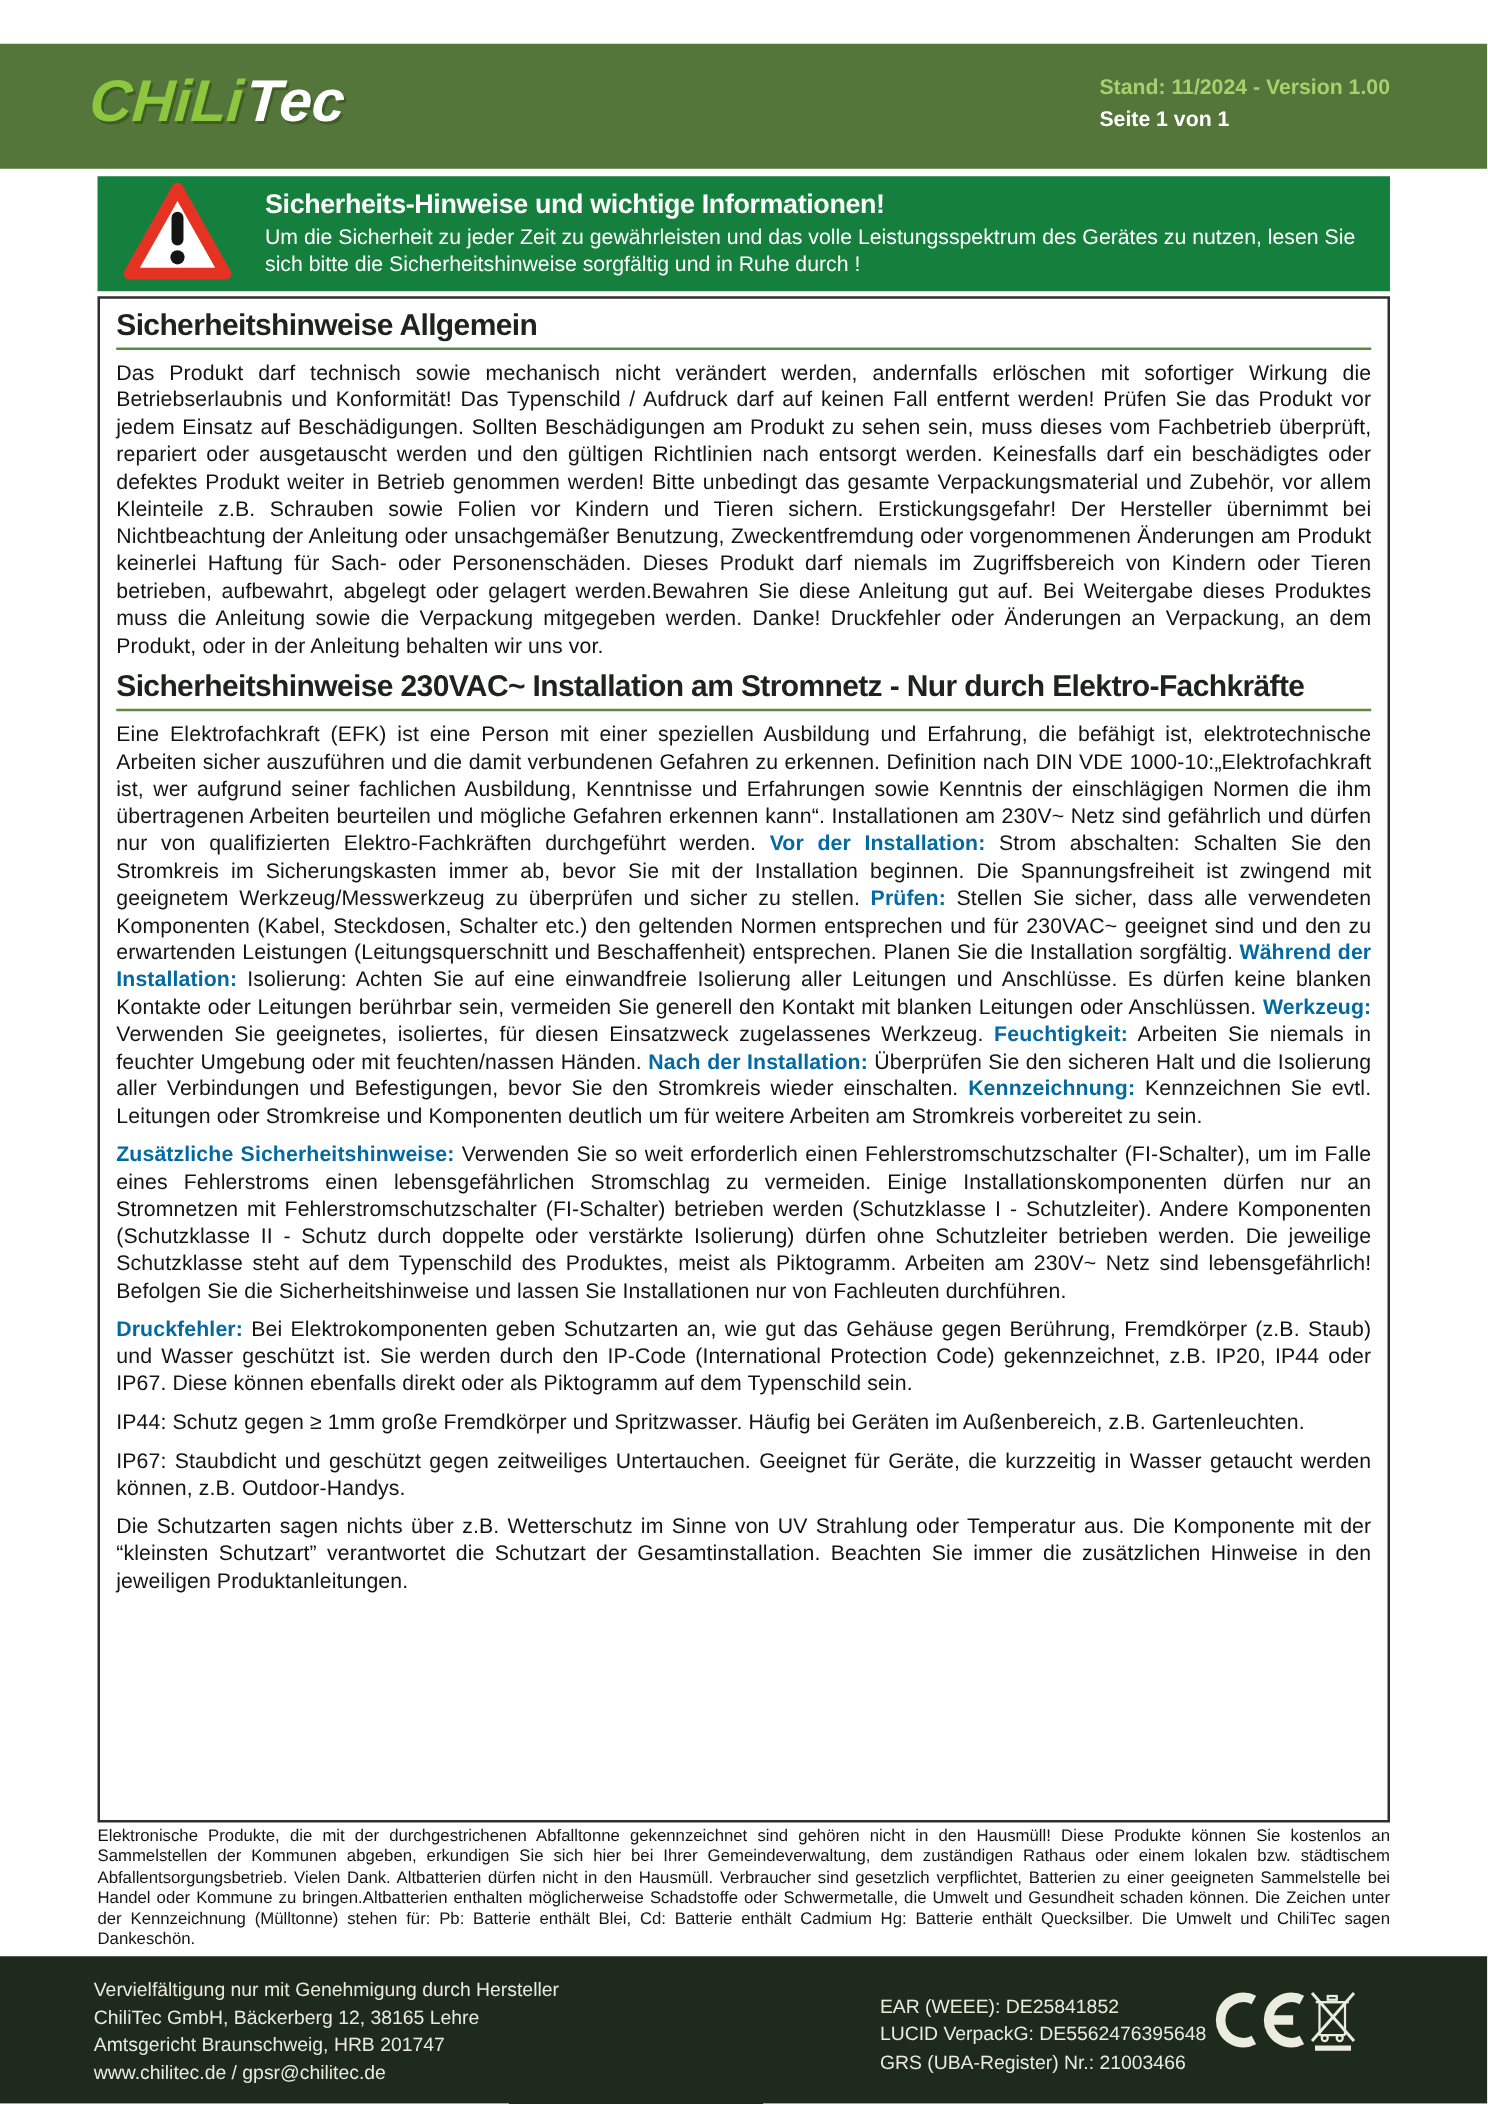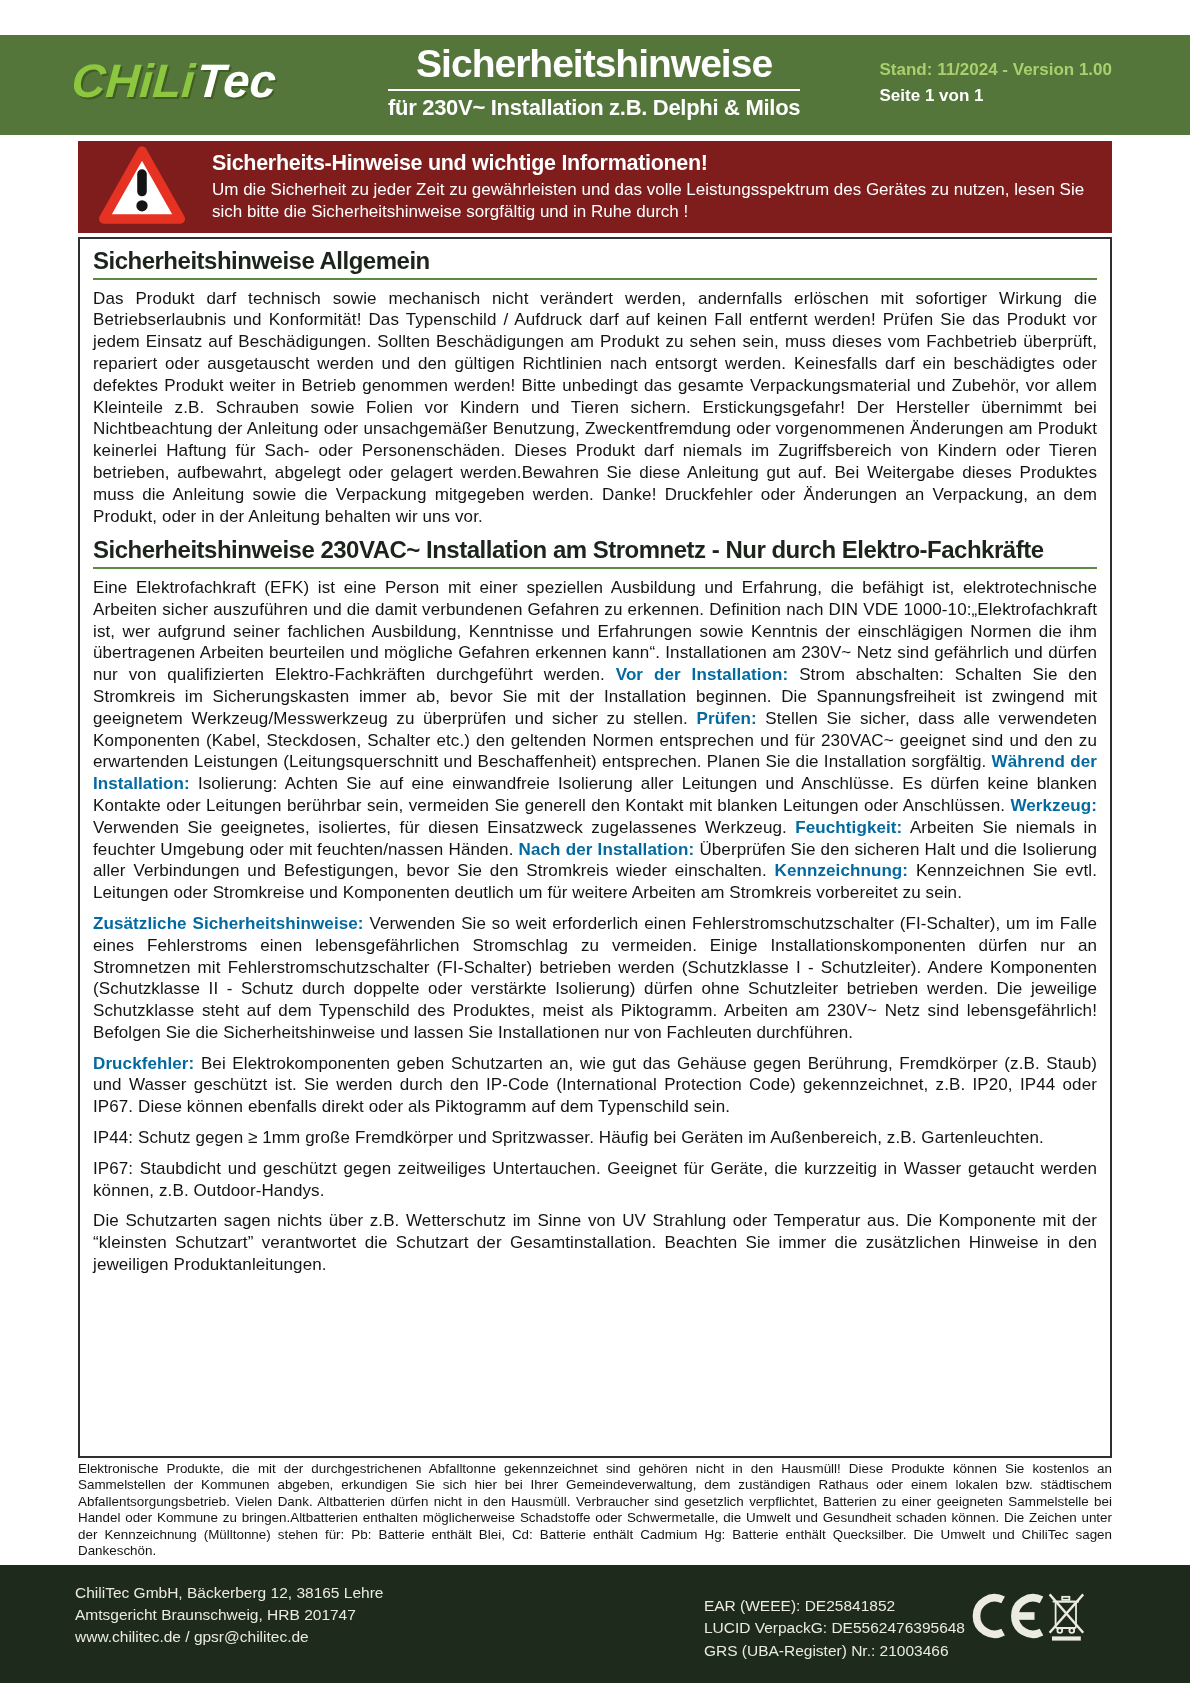--- a/index.html
+++ b/index.html
@@ -14,21 +14,21 @@
   .logo-chili{color:#8dc63f;text-shadow:2px 2px 0 #3f5d25;}
   .logo-tec{color:#ffffff;text-shadow:2px 2px 0 #3f5d25;margin-left:2px;}
   .header-center{position:absolute;left:388px;top:8px;text-align:center;display:inline-block;}
   .doc-title{font-size:39px;font-weight:bold;color:#ffffff;letter-spacing:-1px;
              border-bottom:2px solid #ffffff;padding:0 6px 3px 6px;line-height:1.1;}
   .doc-subtitle{font-size:22px;font-weight:bold;color:#ffffff;letter-spacing:-0.3px;margin-top:4px;}
   .header-right{position:absolute;right:78px;top:22px;text-align:left;font-weight:bold;font-size:17px;line-height:1.5;}
   .version-line{color:#a9d06d;}
   .page-line{color:#ffffff;}
   
-  .warning-banner{position:absolute;top:141px;left:78px;width:1034px;height:92px;background:#7f1d1d;
+  .warning-banner{position:absolute;top:141px;left:78px;width:1034px;height:92px;background:#15803d;
                   display:flex;align-items:center;box-sizing:border-box;padding-left:20px;}
   .warning-icon{flex:0 0 auto;}
   .warning-text{margin-left:26px;color:#ffffff;}
   .warning-title{font-size:21.5px;font-weight:bold;letter-spacing:-0.3px;margin-bottom:3px;}
   .warning-body{font-size:17px;line-height:1.28;max-width:880px;}
   
   .main-box{position:absolute;top:237px;left:78px;width:1034px;height:1221px;box-sizing:border-box;
             border:2px solid #2f2f2f;background:#ffffff;padding:4px 13px 0 13px;}
   .section-heading{font-size:24px;font-weight:bold;color:#1c241c;letter-spacing:-0.5px;margin:4px 0 3px 0;line-height:1.15;}
   .rule{border-top:2.5px solid #5b8a43;margin:0 0 8px 0;}
@@ -44,24 +44,20 @@
   .ce-icon{position:absolute;right:145px;top:28px;}
   .weee-icon{position:absolute;right:102px;top:22px;}
 </style>
 </head>
 <body>
 
 <div class="page">
 
   <header class="header-band">
     <div class="logo"><span class="logo-chili">CHiLi</span><span class="logo-tec">Tec</span></div>
-    <div class="header-center">
-      <div class="doc-title">Sicherheitshinweise</div>
-      <div class="doc-subtitle">für 230V~ Installation z.B. Delphi &amp; Milos</div>
-    </div>
     <div class="header-right">
       <div class="version-line">Stand: 11/2024 - Version 1.00</div>
       <div class="page-line">Seite 1 von 1</div>
     </div>
   </header>
 
   <section class="warning-banner">
     <span class="warning-icon">
       <svg width="88" height="80" viewBox="0 0 100 92" aria-hidden="true">
         <path d="M50 7 L94 85 L6 85 Z" fill="#ffffff" stroke="#e63223" stroke-width="11" stroke-linejoin="round"></path>
@@ -94,20 +90,21 @@
           <p>IP67: Staubdicht und geschützt gegen zeitweiliges Untertauchen. Geeignet für Geräte, die kurzzeitig in Wasser getaucht werden können, z.B. Outdoor-Handys.</p>
           <p>Die Schutzarten sagen nichts über z.B. Wetterschutz im Sinne von UV Strahlung oder Temperatur aus. Die Komponente mit der “kleinsten Schutzart” verantwortet die Schutzart der Gesamtinstallation. Beachten Sie immer die zusätzlichen Hinweise in den jeweiligen Produktanleitungen.</p>
         </div>
     </div>
   </section>
 
   <p class="disposal">Elektronische Produkte, die mit der durchgestrichenen Abfalltonne gekennzeichnet sind gehören nicht in den Hausmüll! Diese Produkte können Sie kostenlos an Sammelstellen der Kommunen abgeben, erkundigen Sie sich hier bei Ihrer Gemeindeverwaltung, dem zuständigen Rathaus oder einem lokalen bzw. städtischem Abfallentsorgungsbetrieb. Vielen Dank. Altbatterien dürfen nicht in den Hausmüll. Verbraucher sind gesetzlich verpflichtet, Batterien zu einer geeigneten Sammelstelle bei Handel oder Kommune zu bringen.Altbatterien enthalten möglicherweise Schadstoffe oder Schwermetalle, die Umwelt und Gesundheit schaden können. Die Zeichen unter der Kennzeichnung (Mülltonne) stehen für: Pb: Batterie enthält Blei, Cd: Batterie enthält Cadmium Hg: Batterie enthält Quecksilber. Die Umwelt und ChiliTec sagen Dankeschön.</p>
 
   <footer class="footer-band">
     <div class="footer-left">
+        <div>Vervielfältigung nur mit Genehmigung durch Hersteller</div>
         <div>ChiliTec GmbH, Bäckerberg 12, 38165 Lehre</div>
         <div>Amtsgericht Braunschweig, HRB 201747</div>
         <div>www.chilitec.de / gpsr@chilitec.de</div>
       </div>
     <div class="footer-right">
         <div>EAR (WEEE): DE25841852</div>
         <div>LUCID VerpackG: DE5562476395648</div>
         <div>GRS (UBA-Register) Nr.: 21003466</div>
       </div>
     <span class="ce-icon">

